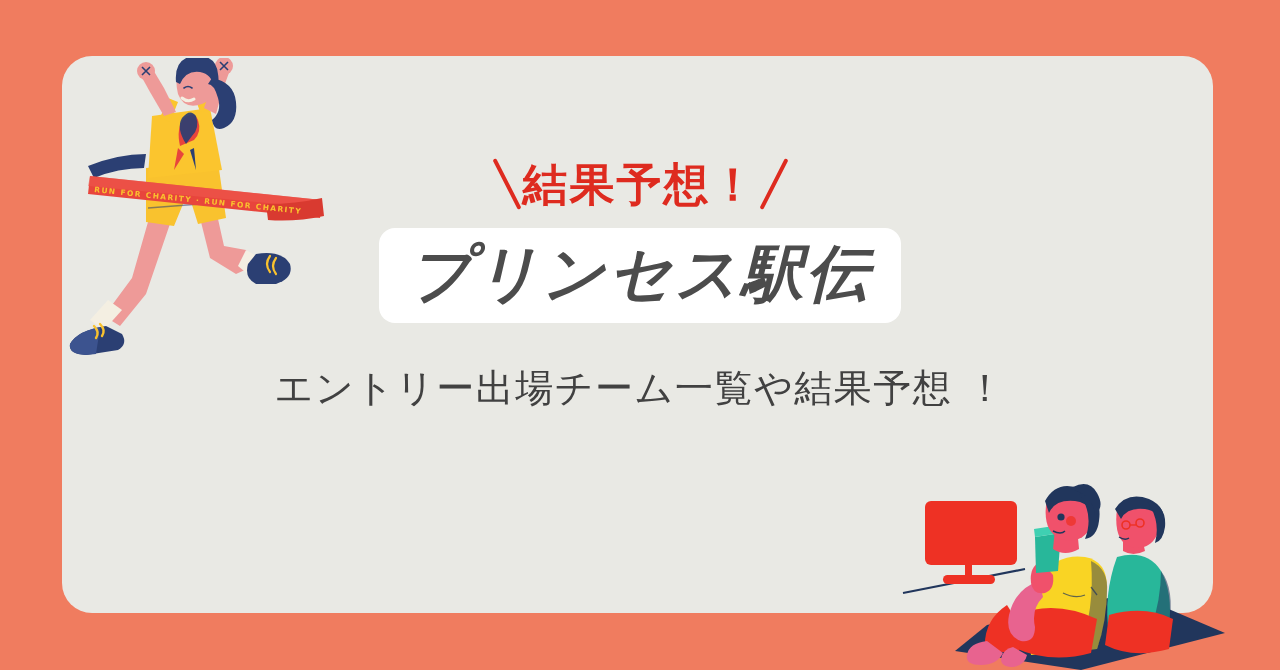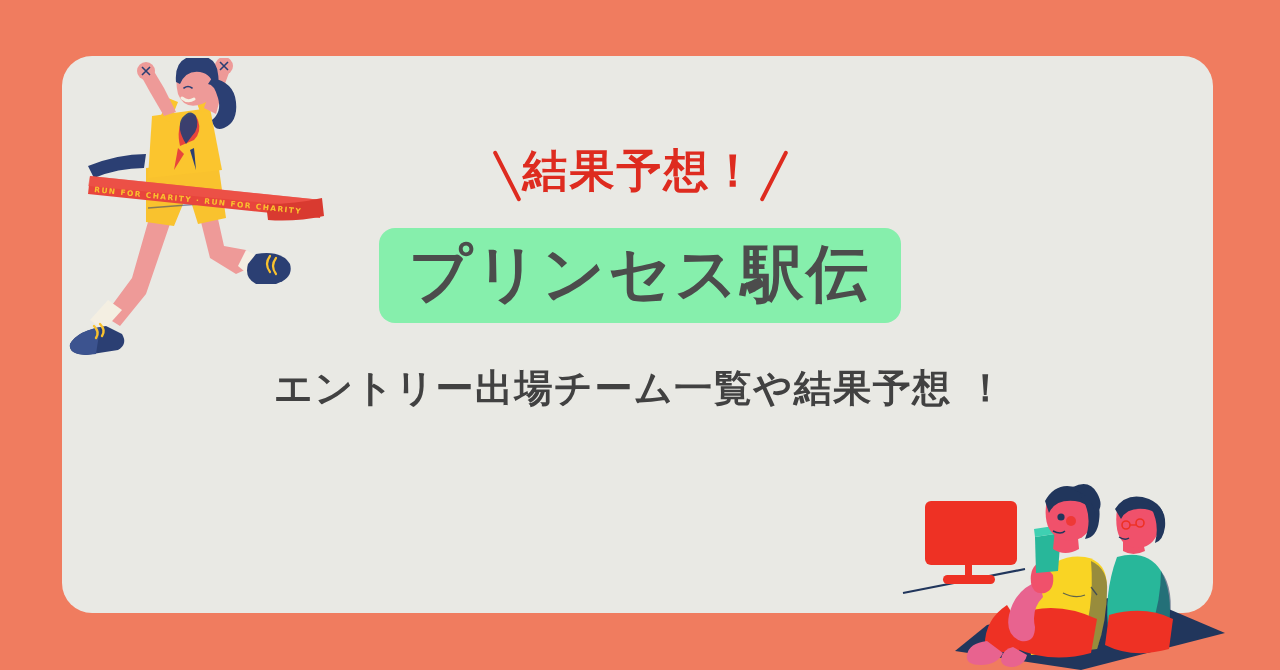--- a/index.html
+++ b/index.html
@@ -44,21 +44,21 @@
     pointer-events: none;
   }
 
   .kicker {
     position: absolute;
     left: 0;
     top: 148px;
     width: 1280px;
     height: 72px;
     display: flex;
-    align-items: flex-start;
+    align-items: center;
     justify-content: center;
     gap: 14px;
   }
   .kicker-text {
     color: #DE2B1F;
     font-size: 45px;
     font-weight: 700;
     letter-spacing: 2px;
     line-height: 1;
     white-space: nowrap;
@@ -75,44 +75,45 @@
 
   .title-pill-wrap {
     position: absolute;
     left: 0;
     top: 228px;
     width: 1280px;
     display: flex;
     justify-content: center;
   }
   .title-pill {
-    background: #86efac;
+    background: #ffffff;
     border-radius: 16px;
     padding: 10px 30px 14px 30px;
+    font-style: italic;
   }
   .title-text {
     color: #4C4C4C;
     font-size: 62px;
     font-weight: 700;
     letter-spacing: 3px;
     line-height: 1.15;
     white-space: nowrap;
   }
 
   .subtitle {
     position: absolute;
     left: 0;
     top: 358px;
     width: 1280px;
     text-align: center;
     color: #414141;
   }
   .subtitle-line {
     font-size: 38px;
-    font-weight: 700;
+    font-weight: 400;
     letter-spacing: 1.5px;
     line-height: 1.58;
     white-space: nowrap;
   }
 
   
   .illo-runner {
     position: absolute;
     left: 60px;
     top: 58px;

